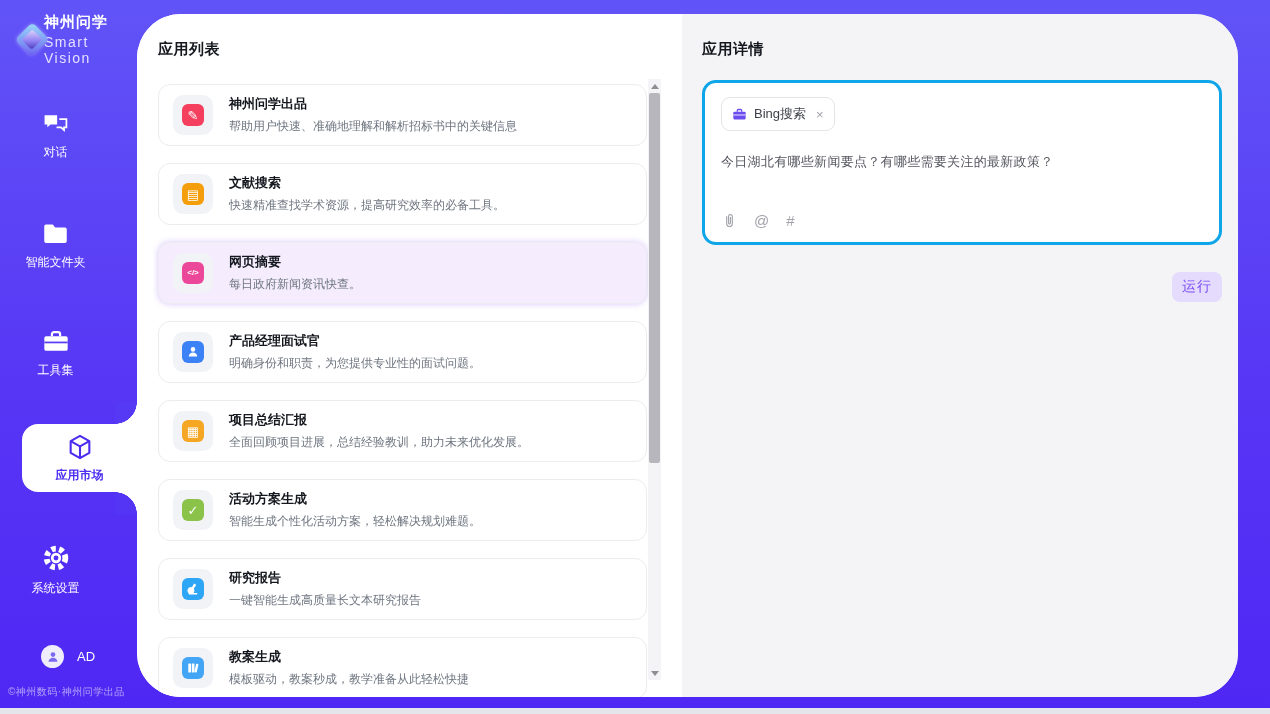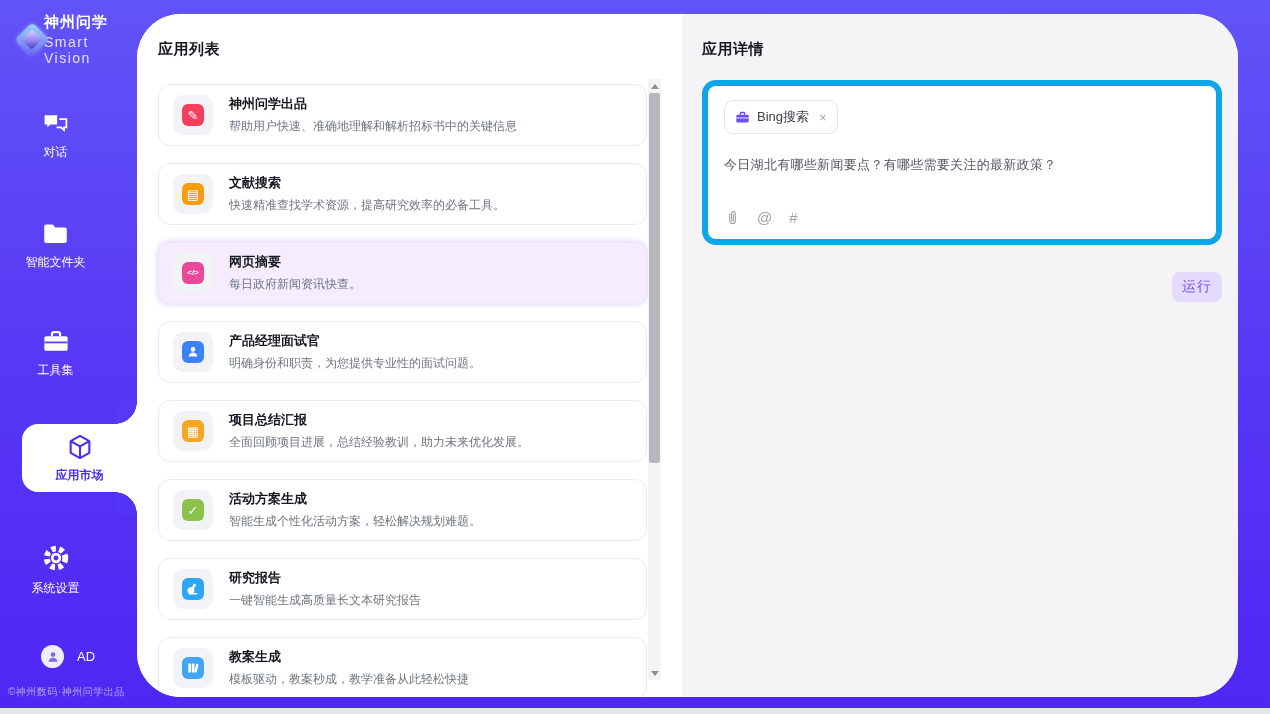--- a/index.html
+++ b/index.html
@@ -82,21 +82,21 @@
   .tri-up { width:0; height:0; border-left:4px solid transparent; border-right:4px solid transparent;
     border-bottom:5px solid #8e8e95; }
   .tri-down { width:0; height:0; border-left:4px solid transparent; border-right:4px solid transparent;
     border-top:5px solid #8e8e95; }
   .sb-track { position:relative; flex:1; }
   .sb-thumb { position:absolute; left:1px; top:0; width:11px; height:370px;
     background:#b6b6bc; border-radius:2px; cursor:grab; }
 
   .detail-panel { position:relative; flex:1; height:683px; background:#f4f4f6; }
   .detail-card { position:absolute; left:20px; top:66px; width:520px; height:165px;
-    background:#fff; border:6px solid #0ea5e9; border-radius:14px; padding:14px 16px; }
+    background:#fff; border:3px solid #0ea5e9; border-radius:14px; padding:14px 16px; }
   .tool-tag { display:inline-flex; align-items:center; gap:7px; padding:7px 10px;
     border:1px solid #e4e4e9; border-radius:9px; background:#fff; cursor:default; }
   .tool-tag .tag-label { font-size:13px; color:#3d4049; }
   .tag-close { font-size:13px; color:#a2a2ab; margin-left:3px; cursor:pointer; line-height:1; }
   .prompt-text { margin-top:22px; font-size:13px; color:#55565f; letter-spacing:.3px; cursor:text; }
   .attach-row { position:absolute; left:17px; bottom:13px; display:flex; align-items:center;
     gap:17px; color:#a2a2ab; }
   .attach-row .txt-ic { font-size:15px; cursor:pointer; }
   .attach-row svg { cursor:pointer; display:block; }
 

